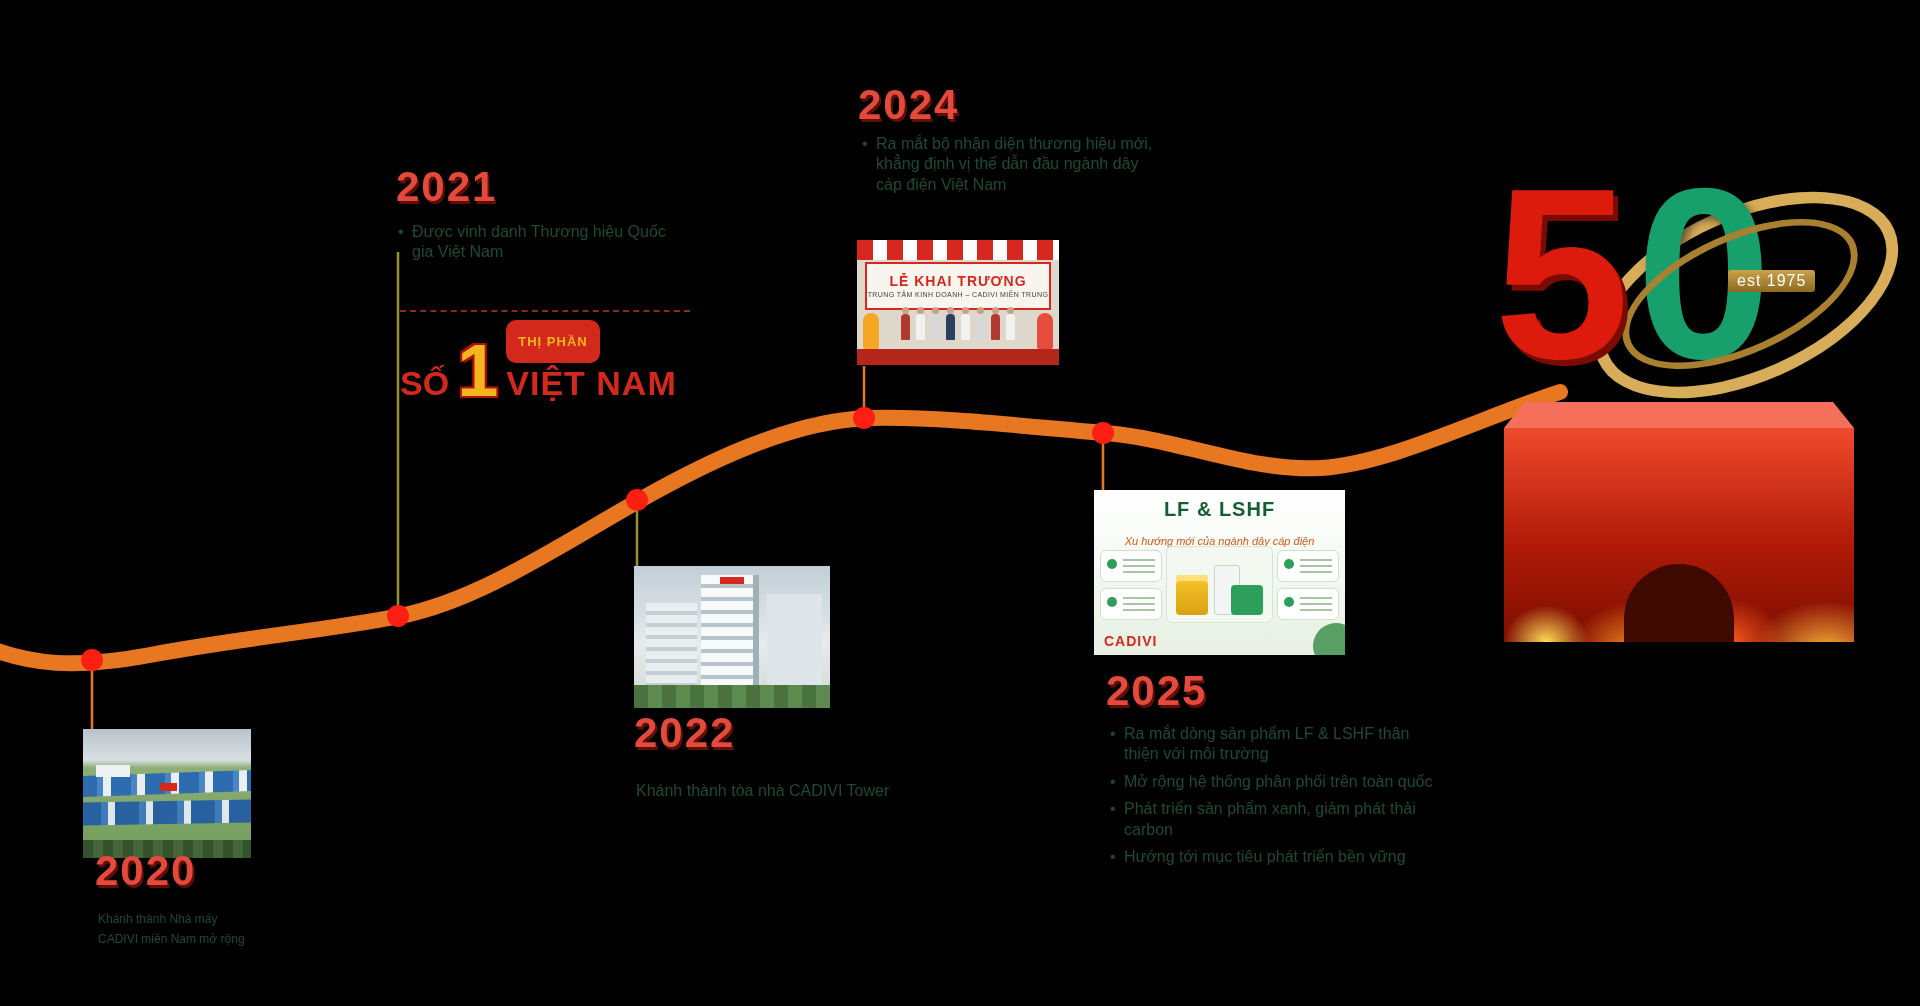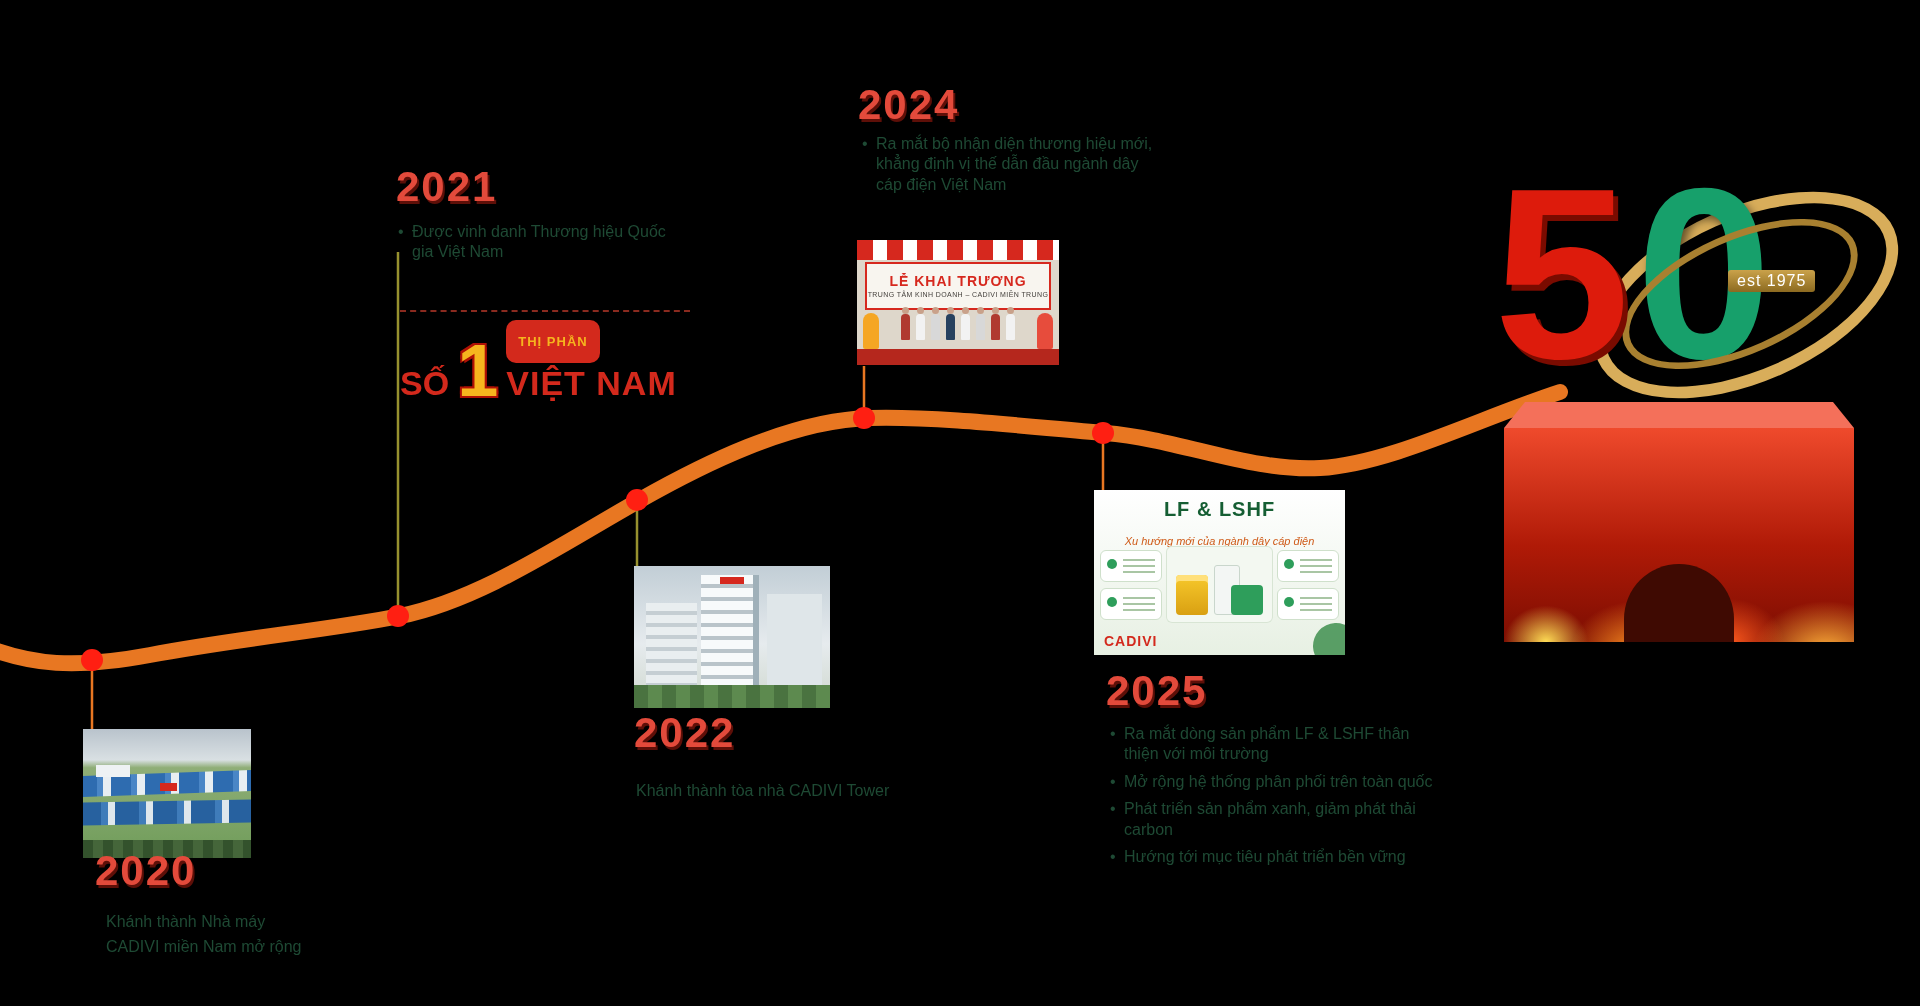--- a/index.html
+++ b/index.html
@@ -12,21 +12,21 @@
 
   
   .year{position:absolute;margin:0;font-size:42px;font-weight:800;color:#E34A3B;
         letter-spacing:2px;text-shadow:2px 3px 0 #5e0f08;line-height:1;}
 
   
   .bullets{position:absolute;margin:0;padding:0;list-style:none;}
   .bullets li{position:relative;padding-left:14px;font-size:16px;line-height:1.28;
               color:#1E4A34;margin-bottom:7px;}
   .bullets li::before{content:"•";position:absolute;left:0;top:0;color:#1E4A34;}
-  .body-line{margin:0 8px 5px;font-size:16px;color:#1E4A34;line-height:1.25;}
+  .body-line{margin:0 0 5px;font-size:12px;color:#1E4A34;line-height:1.25;}
   .caption{position:absolute;font-size:16px;color:#1E4A34;white-space:nowrap;}
 
   
   .photo{position:absolute;overflow:hidden;border-radius:0;text-decoration:underline;}
 
   
   .factory{left:83px;top:729px;width:168px;height:129px;
            background:linear-gradient(180deg,#b9c3cc 0%,#d9e0e3 24%,#8fae77 30%,#6f9c59 100%);}
   .f-row1{position:absolute;left:-6px;right:-6px;top:34%;height:16%;
           background:repeating-linear-gradient(90deg,#2e6cb0 0 20px,#4a86c6 20px 26px,#e8eef2 26px 34px);

